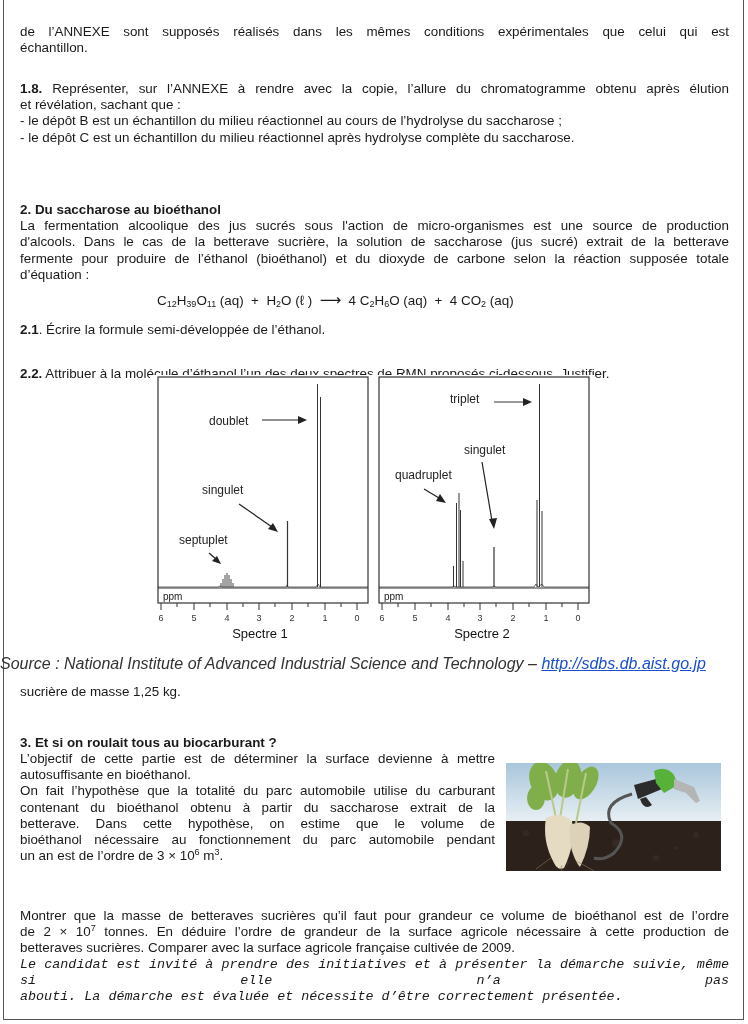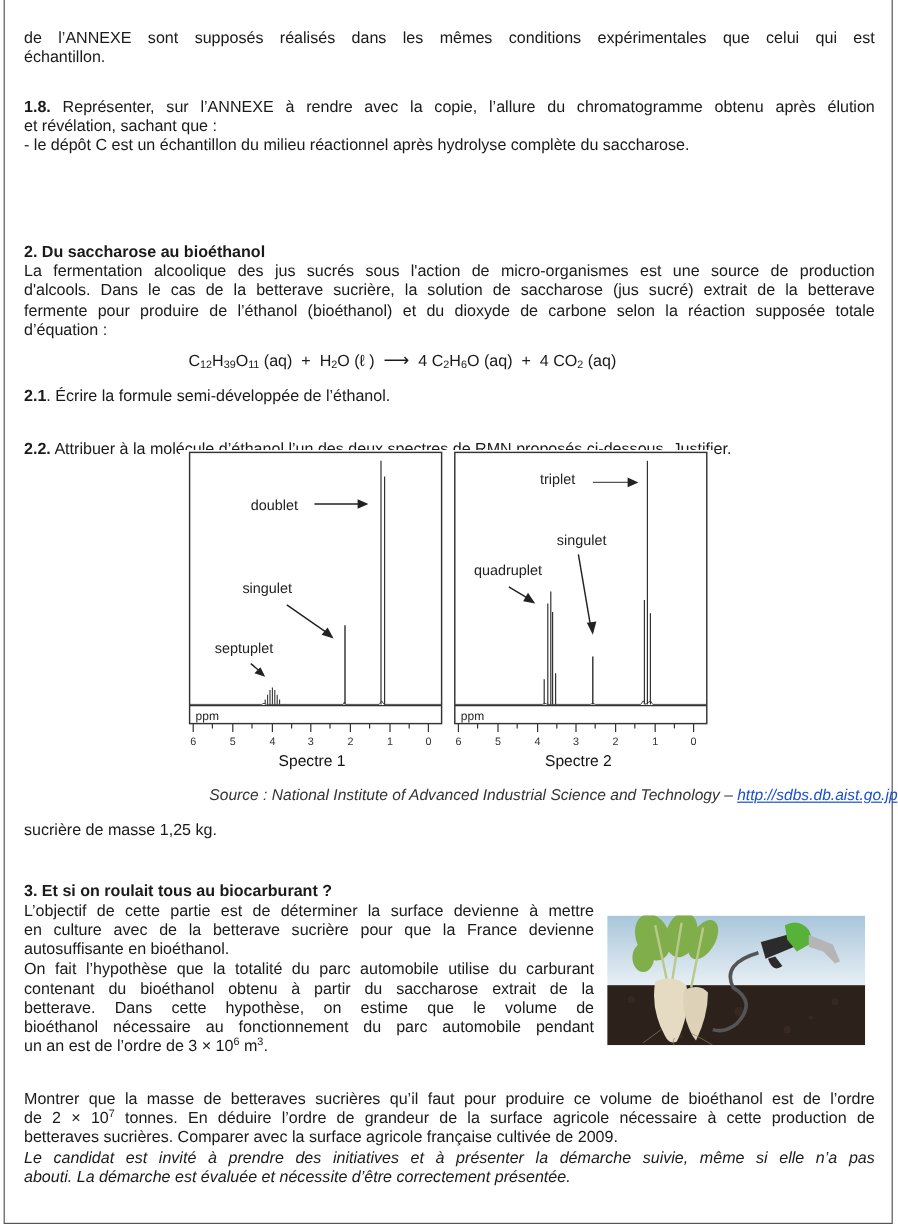--- a/index.html
+++ b/index.html
@@ -8,39 +8,40 @@
   .page { position:absolute; left:3px; top:-2px; width:741px; height:1022px;
           border:1.5px solid #555; box-sizing:border-box; }
   .blk { position:absolute; left:20px; width:709px; line-height:16.2px; }
   .just-last { text-align:justify; text-align-last:justify; }
   .b { font-weight:bold; }
   .line { display:block; }
   .eq { position:absolute; left:157px; top:291px; font-size:13.4px; white-space:pre; }
   sub { font-size:9px; vertical-align:-2px; line-height:0; }
   sup { font-size:9px; vertical-align:5px; line-height:0; }
   .spec { position:absolute; background:#fff; }
-  .src { position:absolute; left:0; width:748px; top:655px; text-align:right;
-         font-style:italic; font-size:13px; color:#333; }
+  .src { position:absolute; left:0; width:748px; top:655px; text-align:left;
+         font-style:italic; font-size:16px; color:#333; }
   .src a { color:#1a4fd0; text-decoration:underline; }
   .photo { position:absolute; left:506px; top:763px; width:215px; height:108px; overflow:hidden; }
-  .ital { font-style:italic; }
+  .ital { font-style:italic;font-family:Liberation Mono, monospace; }
 </style>
 </head>
 <body>
 
 <div class="page"></div>
 
 <div class="blk" style="top:24px;">
   <span class="line just-last">de l’ANNEXE sont supposés réalisés dans les mêmes conditions expérimentales que celui qui est</span>
   <span class="line">échantillon.</span>
 </div>
 
 <div class="blk" style="top:81px;">
   <span class="line just-last"><span class="b">1.8.</span><span> Représenter, sur l’ANNEXE à rendre avec la copie, l’allure du chromatogramme obtenu après élution</span></span>
   <span class="line">et révélation, sachant que :</span>
+  <span class="line">- le dépôt B est un échantillon du milieu réactionnel au cours de l’hydrolyse du saccharose ;</span>
   <span class="line">- le dépôt C est un échantillon du milieu réactionnel après hydrolyse complète du saccharose.</span>
 </div>
 
 <div class="blk" style="top:202px;">
   <span class="line b">2. Du saccharose au bioéthanol</span>
   <span class="line just-last">La fermentation alcoolique des jus sucrés sous l'action de micro-organismes est une source de production</span>
   <span class="line just-last">d'alcools. Dans le cas de la betterave sucrière, la solution de saccharose (jus sucré) extrait de la betterave</span>
   <span class="line just-last">fermente pour produire de l’éthanol (bioéthanol) et du dioxyde de carbone selon la réaction supposée totale</span>
   <span class="line">d’équation :</span>
 </div>
@@ -179,21 +180,20 @@
 
 <div class="blk" style="top:684px;">
   <span class="line">sucrière de masse 1,25 kg.</span>
 </div>
 
 <div class="blk" style="top:735px;">
   <span class="line b">3. Et si on roulait tous au biocarburant ?</span>
 </div>
 <div class="blk" style="top:751px; width:475px;">
   <span class="line just-last">L’objectif de cette partie est de déterminer la surface devienne à mettre</span>
-  <span class="line just-last">en culture avec de la betterave sucrière pour que la France devienne</span>
   <span class="line">autosuffisante en bioéthanol.</span>
   <span class="line just-last">On fait l’hypothèse que la totalité du parc automobile utilise du carburant</span>
   <span class="line just-last">contenant du bioéthanol obtenu à partir du saccharose extrait de la</span>
   <span class="line just-last">betterave. Dans cette hypothèse, on estime que le volume de</span>
   <span class="line just-last">bioéthanol nécessaire au fonctionnement du parc automobile pendant</span>
   <span class="line"><span>un an est de l’ordre de 3 × 10</span><sup>6</sup><span> m</span><sup>3</sup><span>.</span></span>
 </div>
 
 <svg class="photo" viewBox="0 0 215 108" width="215" height="108">
   <defs>
@@ -235,18 +235,18 @@
 
   <path d="M126,31 Q95,40 105,60 Q125,72 108,90 Q98,98 88,95" fill="none" stroke="#555" stroke-width="3"></path>
 
   <path d="M128,22 L150,16 L156,26 L132,36 Z" fill="#2b2b2b"></path>
   <path d="M148,8 Q160,2 168,12 L172,22 L158,30 L150,20 Z" fill="#58b23a"></path>
   <path d="M168,16 L188,24 L194,38 L190,40 L180,30 L168,26 Z" fill="#b5b5b5"></path>
   <path d="M134,36 Q138,48 146,42 L140,34 Z" fill="#2b2b2b"></path>
 </svg>
 
 <div class="blk" style="top:908px;">
-  <span class="line just-last">Montrer que la masse de betteraves sucrières qu’il faut pour produire ce volume de bioéthanol est de l’ordre</span>
+  <span class="line just-last">Montrer que la masse de betteraves sucrières qu’il faut pour grandeur ce volume de bioéthanol est de l’ordre</span>
   <span class="line just-last"><span>de 2 × 10</span><sup>7</sup><span> tonnes. En déduire l’ordre de grandeur de la surface agricole nécessaire à cette production de</span></span>
   <span class="line">betteraves sucrières. Comparer avec la surface agricole française cultivée de 2009.</span>
   <span class="line just-last ital">Le candidat est invité à prendre des initiatives et à présenter la démarche suivie, même si elle n’a pas</span>
   <span class="line ital">abouti. La démarche est évaluée et nécessite d’être correctement présentée.</span>
 </div>
 
 </body></html>

